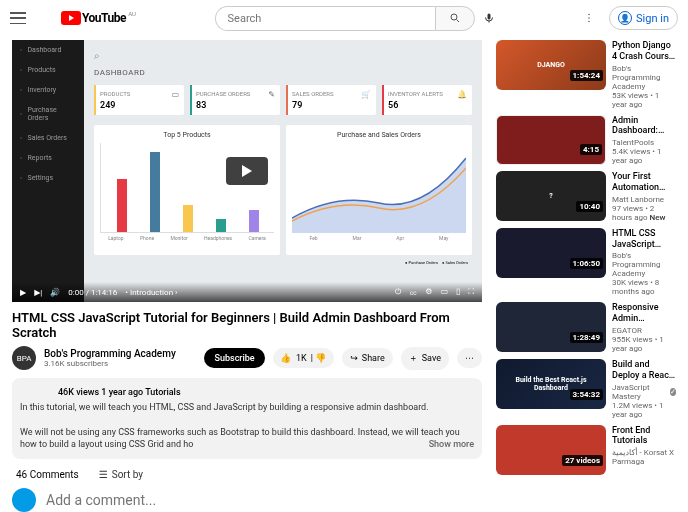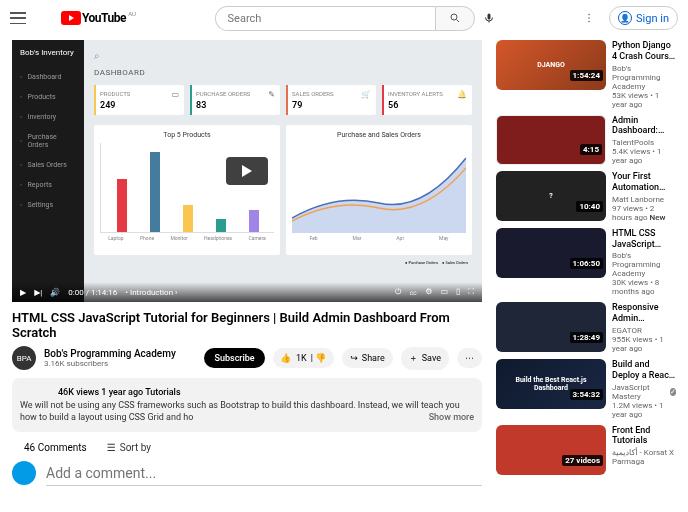--- a/index.html
+++ b/index.html
@@ -75,21 +75,21 @@
 .channel-avatar { width: 24px; height: 24px; border-radius: 50%; background: #333; color: #fff; display: flex; align-items: center; justify-content: center; font-size: 8px; }
 .channel-info { flex: 1; }
 .channel-name { font-size: 10px; font-weight: 500; }
 .sub-count { font-size: 8px; color: #666; }
 .sub-btn { background: #000; color: #fff; border-radius: 14px; padding: 5px 10px; font-size: 9px; font-weight: 500; }
 .action-pill { background: #f2f2f2; border-radius: 14px; padding: 5px 8px; font-size: 9px; display: flex; align-items: center; gap: 4px; }
 .desc-box { background: #f2f2f2; border-radius: 8px; padding: 8px; font-size: 9px; line-height: 1.4; }
 .desc-meta { font-weight: 500; margin-left: 38px; }
 .desc-text { color: #333; margin-top: 2px; }
 .show-more { color: #666; font-weight: 500; float: right; }
-.comments-row { display: flex; align-items: center; gap: 20px; margin: 10px 12px 8px; font-size: 10px; }
+.comments-row { display: flex; align-items: center; gap: 20px; margin: 10px 4px 8px; font-size: 10px; }
 .sort-btn { display: flex; align-items: center; gap: 4px; color: #333; }
 .add-comment { display: flex; align-items: center; gap: 10px; margin-bottom: 12px; }
 .user-avatar { width: 24px; height: 24px; border-radius: 50%; background: #039be5; }
 .comment-input { flex: 1; border: none; border-bottom: 1px solid #ccc; padding: 4px 0; font-size: 14px; outline: none; }
 
 
 .rec { display: flex; gap: 6px; }
 .thumb { width: 110px; height: 50px; background: #ddd; border-radius: 6px; position: relative; flex-shrink: 0; overflow: hidden; display: flex; align-items: center; justify-content: center; font-size: 10px; font-weight: 700; color: #fff; }
 .duration { position: absolute; right: 3px; bottom: 9px; background: rgba(0,0,0,0.85); color: #fff; font-size: 8px; padding: 1px 3px; border-radius: 2px; }
 .rec-info { flex: 1; font-size: 9px; }
@@ -149,21 +149,20 @@
       <span class="avatar-circle">👤</span>
       <span>Sign in</span>
     </div>
   </div>
 </div>
 
 <div class="main">
   <div class="left-col">
     <div class="player">
       <div class="sidebar-dark">
-        <div class="sb-title">Bob's Inventory</div>
         <div class="sb-item">Dashboard</div>
         <div class="sb-item">Products</div>
         <div class="sb-item">Inventory</div>
         <div class="sb-item">Purchase Orders</div>
         <div class="sb-item">Sales Orders</div>
         <div class="sb-item">Reports</div>
         <div class="sb-item">Settings</div>
       </div>
       <div class="dash-body">
         <div class="dash-search"></div>
@@ -256,20 +255,21 @@
         <div class="sub-count">3.16K subscribers</div>
       </div>
       <div class="sub-btn">Subscribe</div>
       <div class="action-pill">👍 <span>1K</span> | 👎</div>
       <div class="action-pill">↪ <span>Share</span></div>
       <div class="action-pill">＋ <span>Save</span></div>
       <div class="action-pill">⋯</div>
     </div>
     <div class="desc-box">
       <span class="desc-meta">46K views  1 year ago  Tutorials</span>
+      <div class="desc-text">In this tutorial, we will teach you HTML, CSS and JavaScript by building a responsive admin dashboard.</div>
       <br>
       <span class="desc-text">We will not be using any CSS frameworks such as Bootstrap to build this dashboard. Instead, we will teach you how to build a layout using CSS Grid and ho</span>
       <span class="show-more">Show more</span>
     </div>
 
     <div class="comments-row">
       <span>46 Comments</span>
       <span class="sort-btn">☰ <span>Sort by</span></span>
     </div>
     <div class="add-comment">

